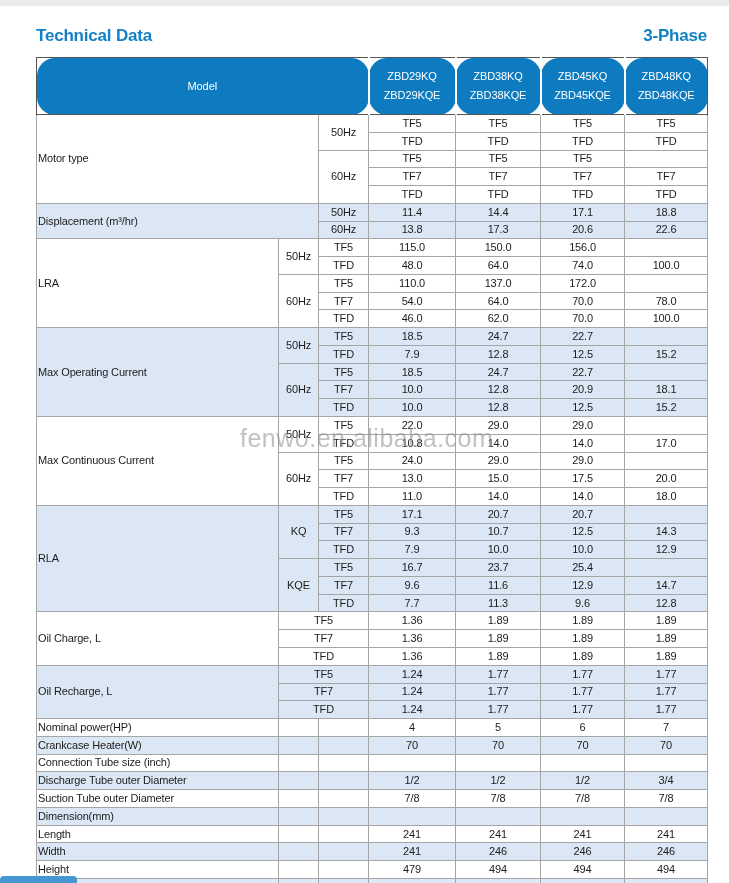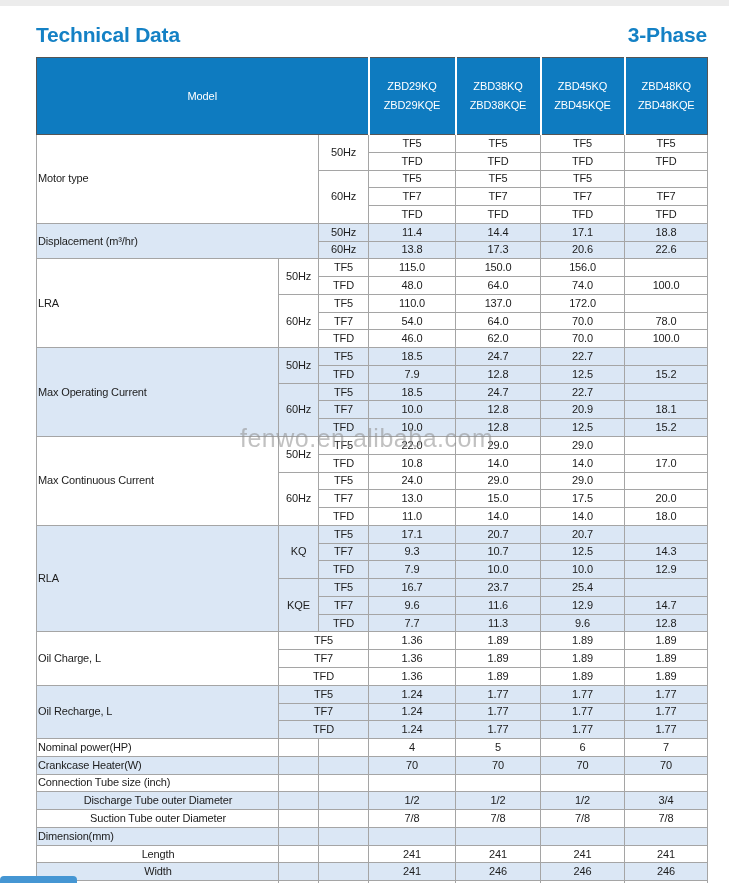--- a/index.html
+++ b/index.html
@@ -6,44 +6,44 @@
   body{
     width:729px;height:883px;overflow:hidden;position:relative;
     background:#ffffff;font-family:"Liberation Sans",sans-serif;
   }
   .topstrip{position:absolute;top:0;left:0;width:729px;height:6px;background:#ececec;}
   .titlebar{
     position:absolute;left:36px;top:12px;width:671px;height:34px;
     display:flex;justify-content:space-between;align-items:flex-end;
   }
   .title,.phase{
-    font-size:21px;font-weight:700;color:#1481c5;letter-spacing:-0.2px;line-height:1.1;
+    font-size:17px;font-weight:700;color:#1481c5;letter-spacing:-0.2px;line-height:1.1;
   }
   .tblwrap{position:absolute;left:36px;top:57px;width:671px;}
   table{
     border-collapse:collapse;table-layout:fixed;width:671px;
     border:1px solid #555555;
   }
   thead th{
     background:#0e7bc0;color:#ffffff;font-weight:400;font-size:11px;
-    height:56px;border-left:2.5px solid #ffffff;padding:10px;vertical-align:middle;
-    letter-spacing:-0.1px;border-bottom:1px solid #555555;
+    height:56px;border-left:2.5px solid #ffffff;padding:0;vertical-align:middle;
+    letter-spacing:-0.1px;border-bottom:1px solid #555555;border-radius:18px;
   }
   thead th:first-child{border-left:none;}
   .model-line{line-height:1.75;text-align:center;}
   tbody tr{height:17.77px;}
   tbody td{
     border:1px solid #a5a5a5;font-size:11px;color:#1c1c1c;text-align:center;
     padding:0;line-height:1;letter-spacing:-0.15px;vertical-align:middle;
     background:#ffffff;overflow:hidden;white-space:nowrap;
   }
   tr.b td{background:#dbe7f5;}
   tr.sec td{border-top:1px solid #5e5e5e;}
   td.lbl{text-align:left;padding-left:1px;}
-  td.ind{text-align:center;}
+  td.ind{}
   tr.partial{height:6px;}
   tr.partial td{height:6px;}
   .watermark{
     position:absolute;left:240px;top:424px;z-index:5;
     font-size:25px;color:#8f8f8f;opacity:0.55;letter-spacing:0.5px;
     font-family:"Liberation Sans",sans-serif;pointer-events:none;
   }
   .corner-tab{
     position:absolute;left:0;top:876px;width:77px;height:14px;
     background:#4596d3;border-radius:4px;

